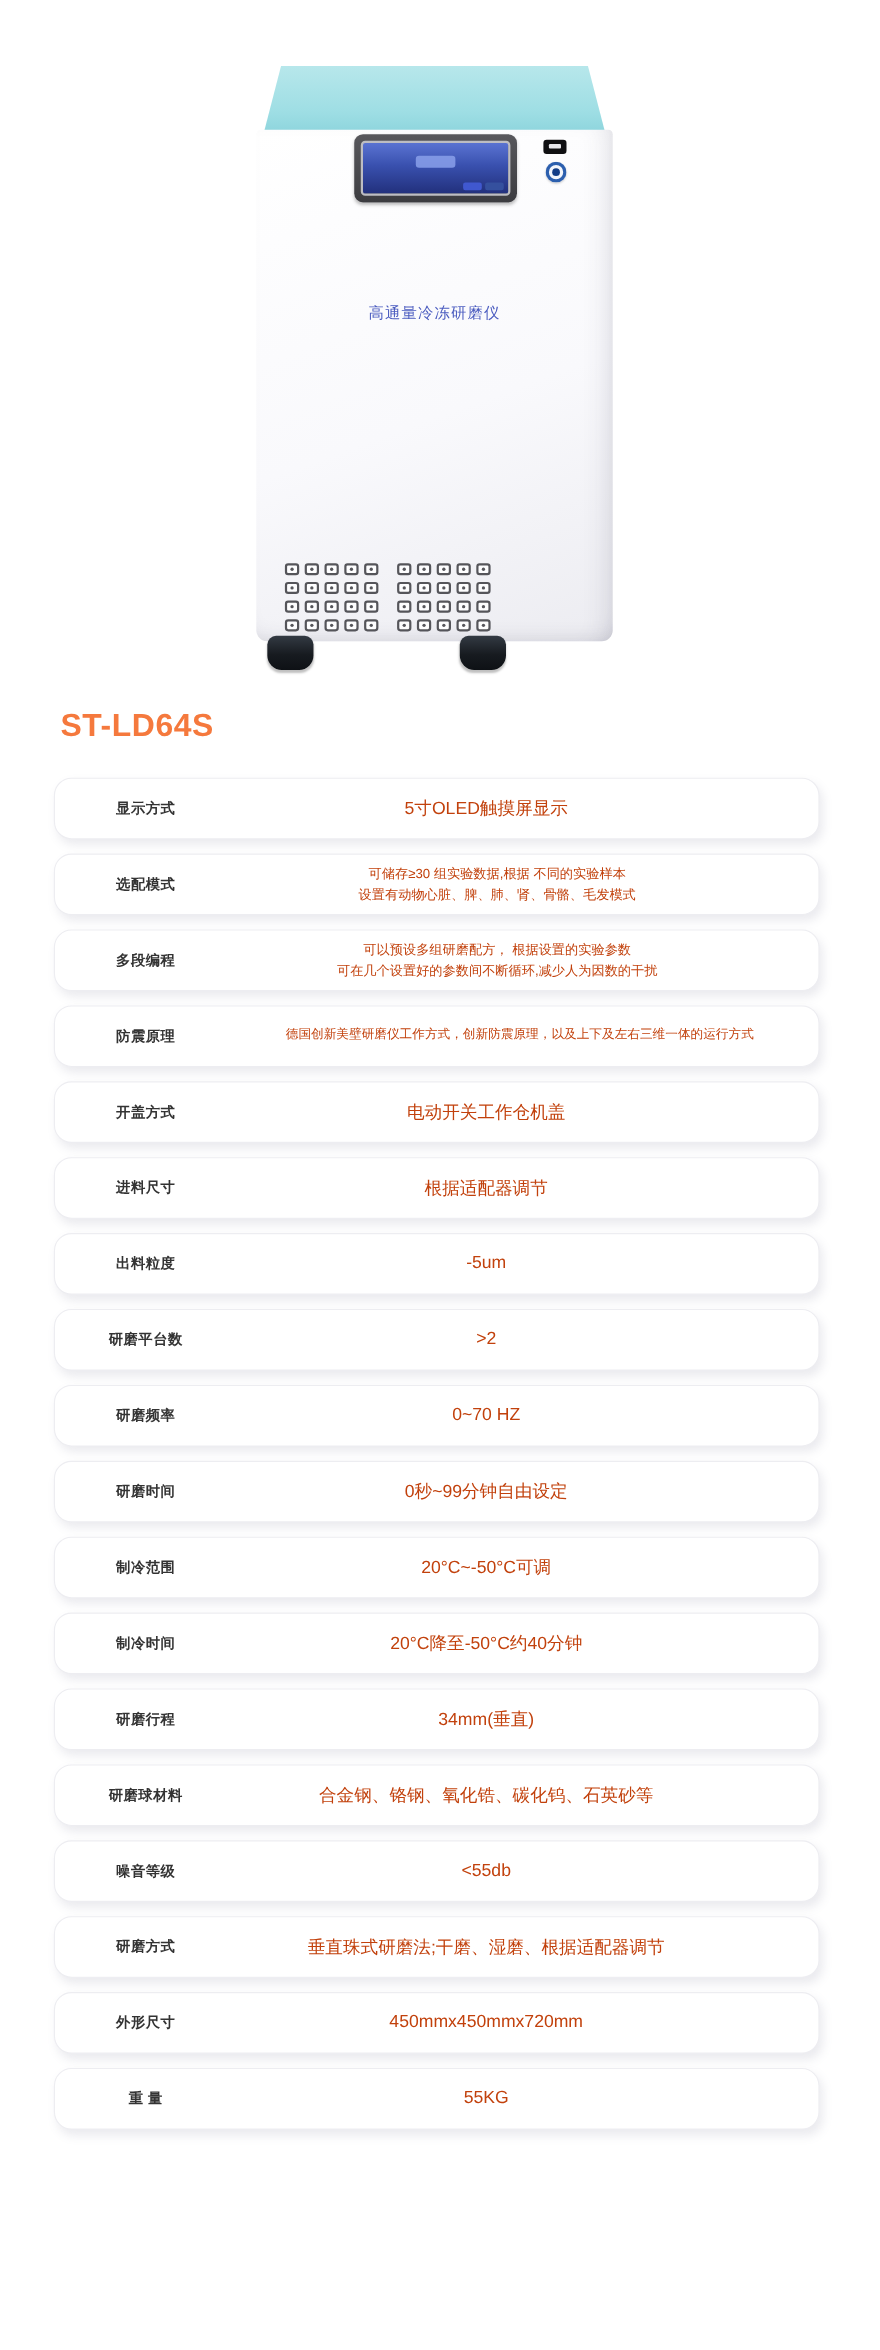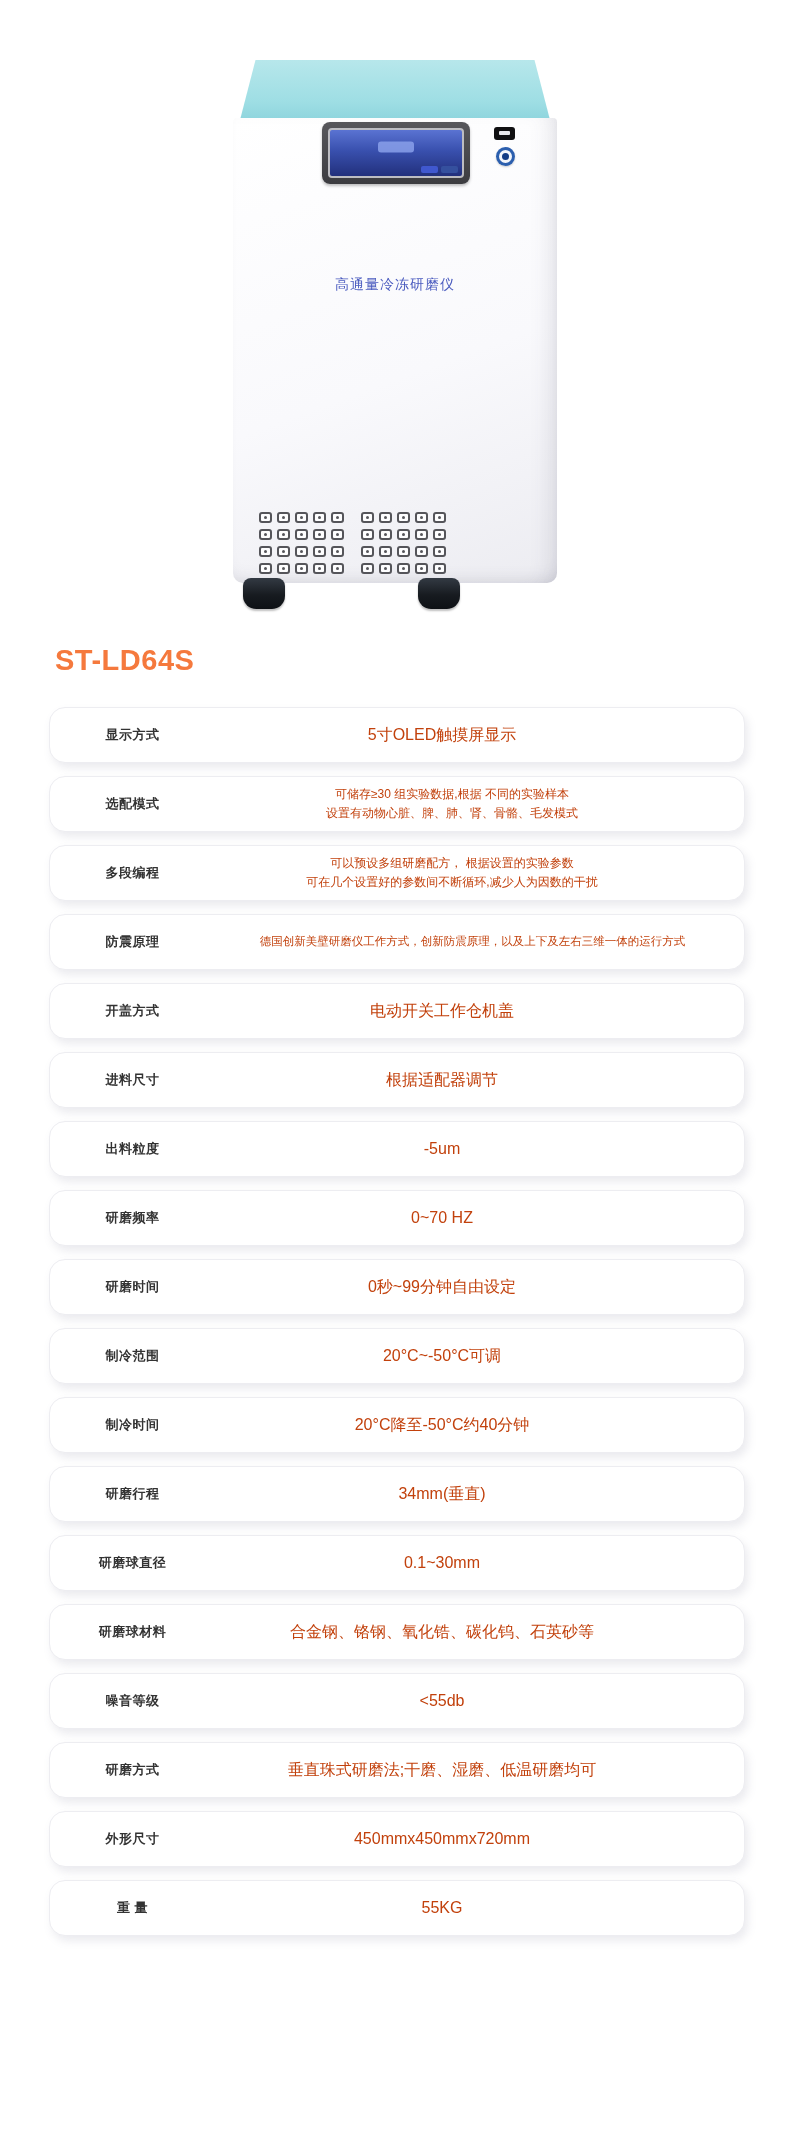--- a/index.html
+++ b/index.html
@@ -221,20 +221,26 @@
         </div>
   </div>
 
   <div class="spec-card">
     <div class="spec-label">出料粒度</div>
     <div class="spec-value">
           <span class="value-line">-5um</span>
         </div>
   </div>
 
+  <div class="spec-card">
+    <div class="spec-label">研磨平台数</div>
+    <div class="spec-value">
+          <span class="value-line">&gt;2</span>
+        </div>
+  </div>
 
   <div class="spec-card">
     <div class="spec-label">研磨频率</div>
     <div class="spec-value">
           <span class="value-line">0~70 HZ</span>
         </div>
   </div>
 
   <div class="spec-card">
     <div class="spec-label">研磨时间</div>
@@ -257,46 +263,40 @@
         </div>
   </div>
 
   <div class="spec-card">
     <div class="spec-label">研磨行程</div>
     <div class="spec-value">
           <span class="value-line">34mm(垂直)</span>
         </div>
   </div>
 
-  <div class="spec-card">
-    <div class="spec-label">研磨球直径</div>
-    <div class="spec-value">
-          <span class="value-line">0.1~30mm</span>
-        </div>
-  </div>
 
   <div class="spec-card">
     <div class="spec-label">研磨球材料</div>
     <div class="spec-value">
           <span class="value-line">合金钢、铬钢、氧化锆、碳化钨、石英砂等</span>
         </div>
   </div>
 
 
   <div class="spec-card">
     <div class="spec-label">噪音等级</div>
     <div class="spec-value">
           <span class="value-line">&lt;55db</span>
         </div>
   </div>
 
   <div class="spec-card">
     <div class="spec-label">研磨方式</div>
     <div class="spec-value">
-          <span class="value-line">垂直珠式研磨法;干磨、湿磨、低温研磨均可</span>
+          <span class="value-line">垂直珠式研磨法;干磨、湿磨、根据适配器调节</span>
         </div>
   </div>
 
   <div class="spec-card">
     <div class="spec-label">外形尺寸</div>
     <div class="spec-value">
           <span class="value-line">450mmx450mmx720mm</span>
         </div>
   </div>
 

